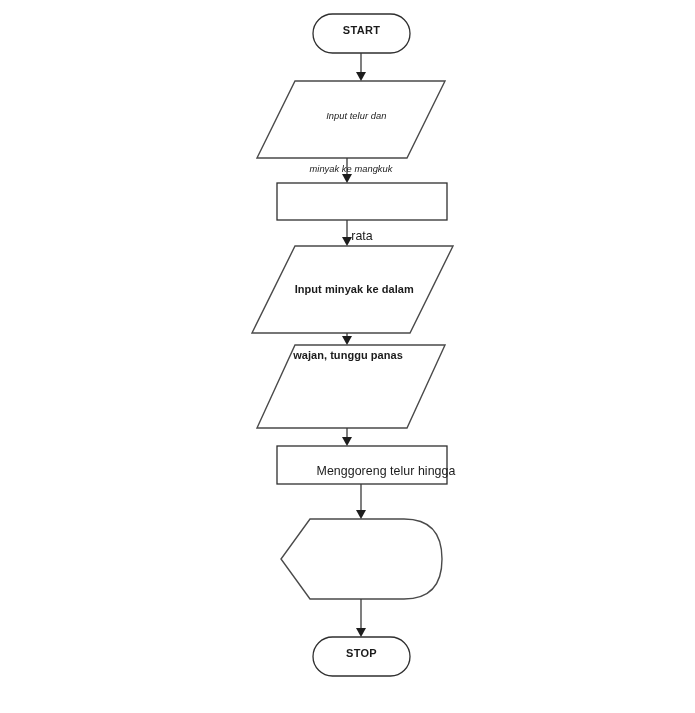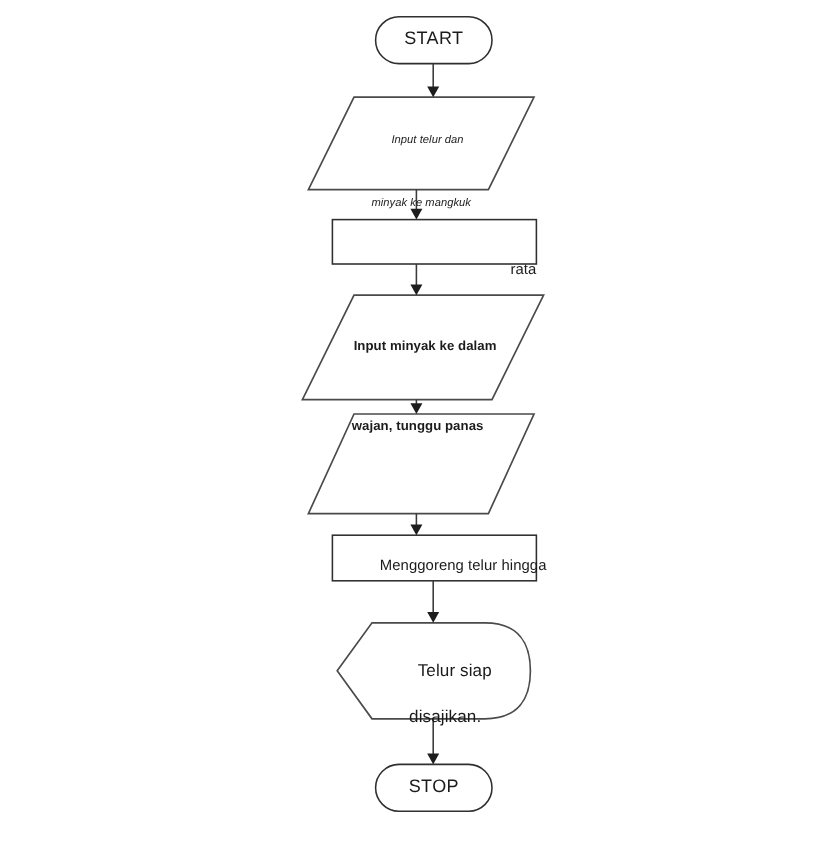--- a/index.html
+++ b/index.html
@@ -50,23 +50,23 @@
   .node-label {
     position: absolute;
     text-align: center;
     color: #1b1b1b;
     line-height: 1.05;
     white-space: pre;
     pointer-events: none;
     -webkit-font-smoothing: antialiased;
   }
   .term-label {
-    font-size: 15px;
+    font-size: 11px;
     letter-spacing: 0.3px;
-    font-weight: 400;
+    font-weight: 700;
   }
   .io-label {
     font-size: 9.3px;
     letter-spacing: 0.05px;
     font-weight: 400;
     font-style: italic;
   }
   .io-label-bold {
     font-size: 11px;
     letter-spacing: 0.05px;
@@ -156,34 +156,30 @@
 
   <div class="node-label term-label" style="left:313px; top:25px; width:97px;">START</div>
 
   <div class="node-label io-label" style="left:271px; top:102px; width:160px;">
     <span>Input telur dan</span>
     <span class="gap-sm"></span>
     <span class="line2">minyak ke mangkuk</span>
   </div>
 
   <div class="node-label proc-label" style="left:277px; top:189px; width:170px;">
-    <span class="line2" style="margin-top:3px;text-align:right;">rata</span>
+    <span class="line2" style="margin-top:15px;">rata</span>
   </div>
 
   <div class="node-label io-label-bold" style="left:268px; top:272px; width:160px;">
     <span>Input minyak ke dalam</span>
     <span class="gap-md"></span>
     <span class="line2">wajan, tunggu panas</span>
   </div>
 
 
   <div class="node-label proc-label" style="left:294px; top:452px; width:170px;">
     <span>Menggoreng telur hingga</span>
   </div>
 
-  <div class="node-label display-label" style="left:296px; top:537px; width:150px;">
-    <span>Telur siap</span>
-    <span class="line2" style="margin-top:9px;">disajikan.</span>
-  </div>
 
   <div class="node-label term-label" style="left:313px; top:648px; width:97px;">STOP</div>
 
 </div>
 
 </body></html>

